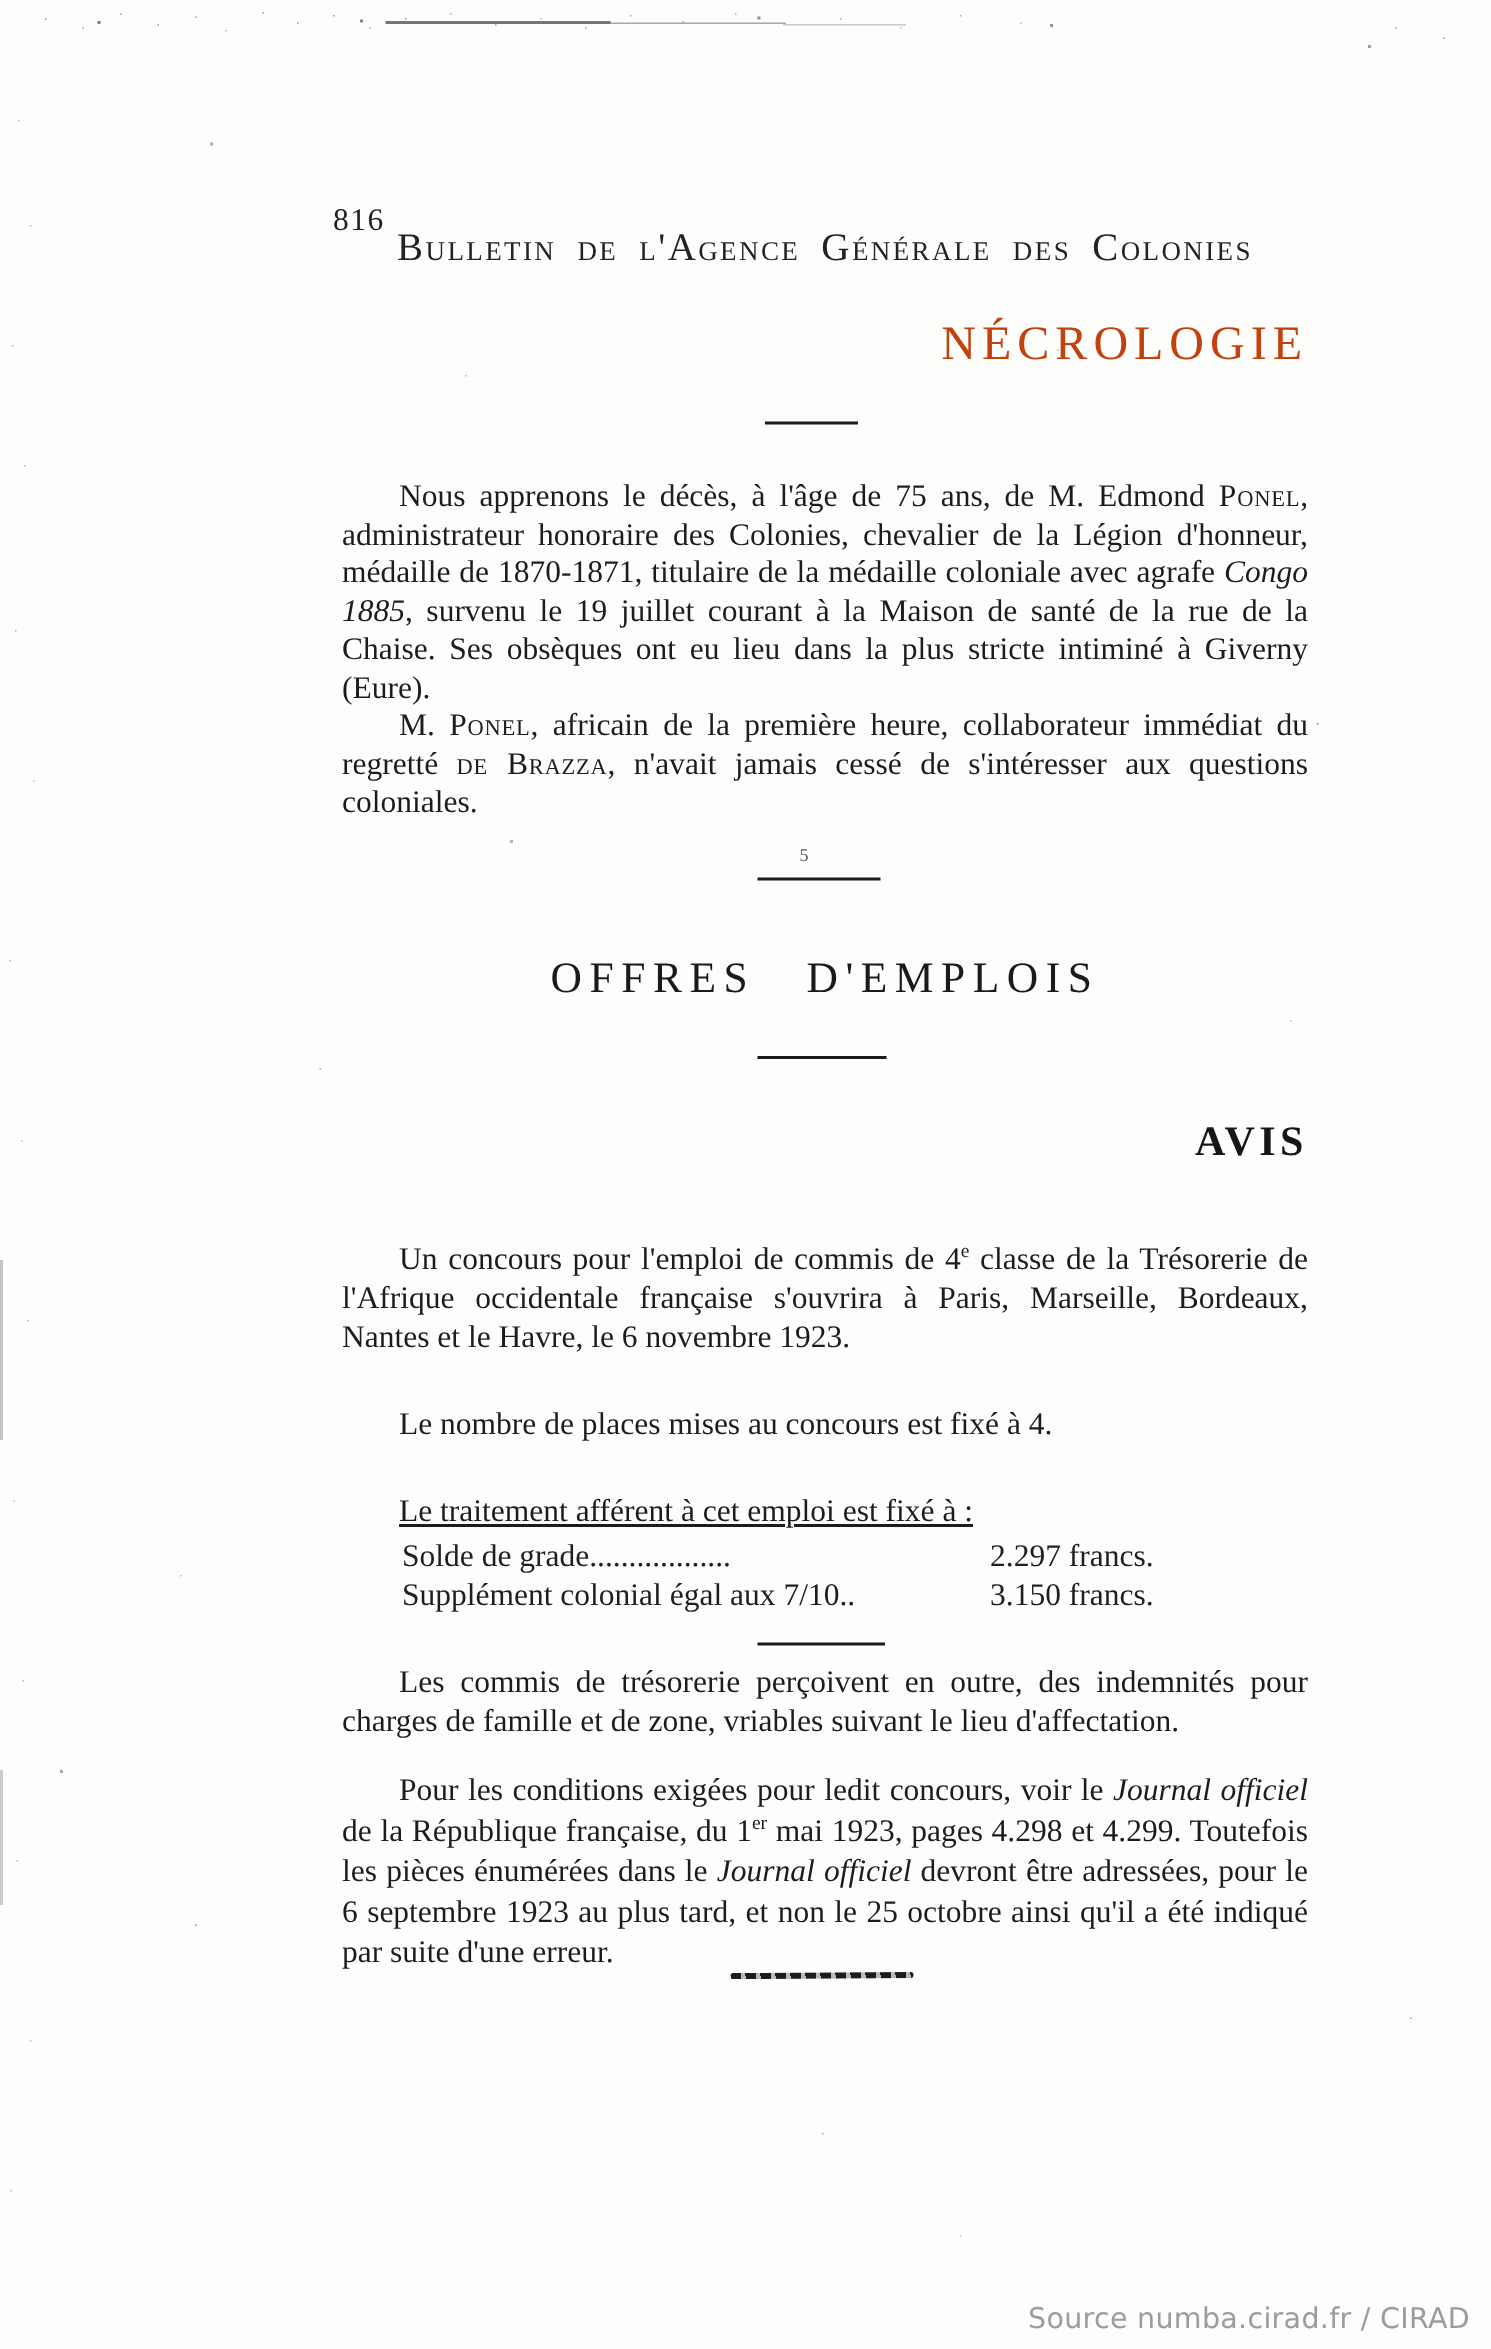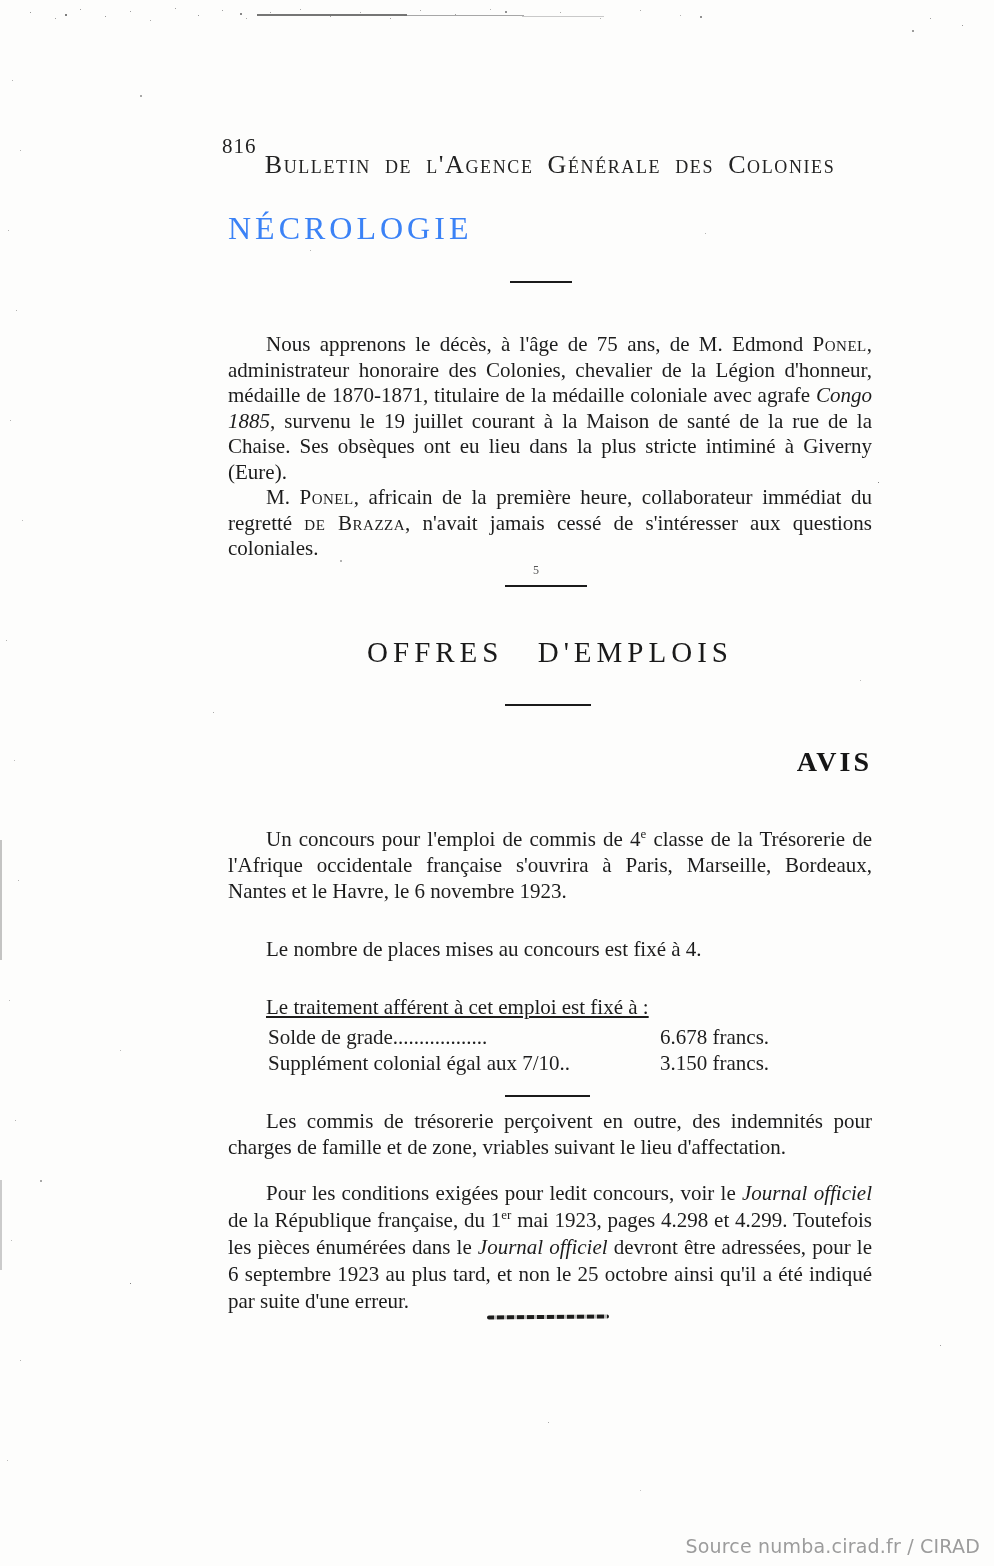--- a/index.html
+++ b/index.html
@@ -17,34 +17,34 @@
   .page-number{
     left:222px;top:134px;font-size:21px;letter-spacing:1px;color:#222;
   }
   .running-header{
     top:150px;text-align:center;
     font-variant:small-caps;font-size:26px;letter-spacing:1.6px;
     word-spacing:6px;color:#232323;
   }
 
   .h-necro{
-    top:210px;text-align:left;
-    font-size:32px;letter-spacing:4px;color:#3b82f6;
+    top:210px;text-align:right;
+    font-size:32px;letter-spacing:4px;color:#c2410c;
   }
   .h-offres{
     top:636px;text-align:center;
     font-size:29px;letter-spacing:5px;word-spacing:22px;color:#1a1a1a;
   }
   .h-avis{
     top:746px;text-align:right;
     font-size:28px;font-weight:bold;letter-spacing:3px;color:#161616;
   }
 
   p{margin:0;text-align:justify;text-indent:38px;font-size:21px;line-height:25.5px;color:#1c1c1c;}
-  .flow-necro{top:332px;}
+  .flow-necro{top:318px;}
   .flow-avis{top:794px;}
   .flow-avis p{line-height:26px;margin-top:32px;}
   .flow-cond{top:1180px;}
   .flow-cond p{line-height:27px;}
 
   .sc{font-variant:small-caps;letter-spacing:.5px;}
   .it{font-style:italic;}
   sup{font-size:13px;line-height:0;}
 
   .mt19{margin-top:19px;text-decoration:underline;}
@@ -147,21 +147,21 @@
 
   <div class="abs text-col h-avis">AVIS</div>
 
   <div class="abs text-col flow-avis">
     <p><span>Un concours pour l'emploi de commis de 4</span><sup>e</sup><span> classe de la Trésorerie de l'Afrique occidentale française s'ouvrira à Paris, Marseille, Bordeaux, Nantes et le Havre, le 6 novembre 1923.</span></p>
     <p>Le nombre de places mises au concours est fixé à 4.</p>
     <p class="mt19">Le traitement afférent à cet emploi est fixé à :</p>
 
     <div class="salary">
       <div class="salary-row">
-        <span class="salary-left"><span>Solde de grade</span><span>..................</span></span><span class="salary-value">6.678 francs.</span>
+        <span class="salary-left"><span>Solde de grade</span><span>..................</span></span><span class="salary-value">2.297 francs.</span>
       </div>
       <div class="salary-row">
         <span class="salary-left"><span>Supplément colonial égal aux 7/10</span><span>..</span></span><span class="salary-value">3.150 francs.</span>
       </div>
     </div>
 
     <p class="mt10">Les commis de trésorerie perçoivent en outre, des indemnités pour charges de famille et de zone, vriables suivant le lieu d'affectation.</p>
   </div>
 
   <div class="rule rule-avis-end"></div>

